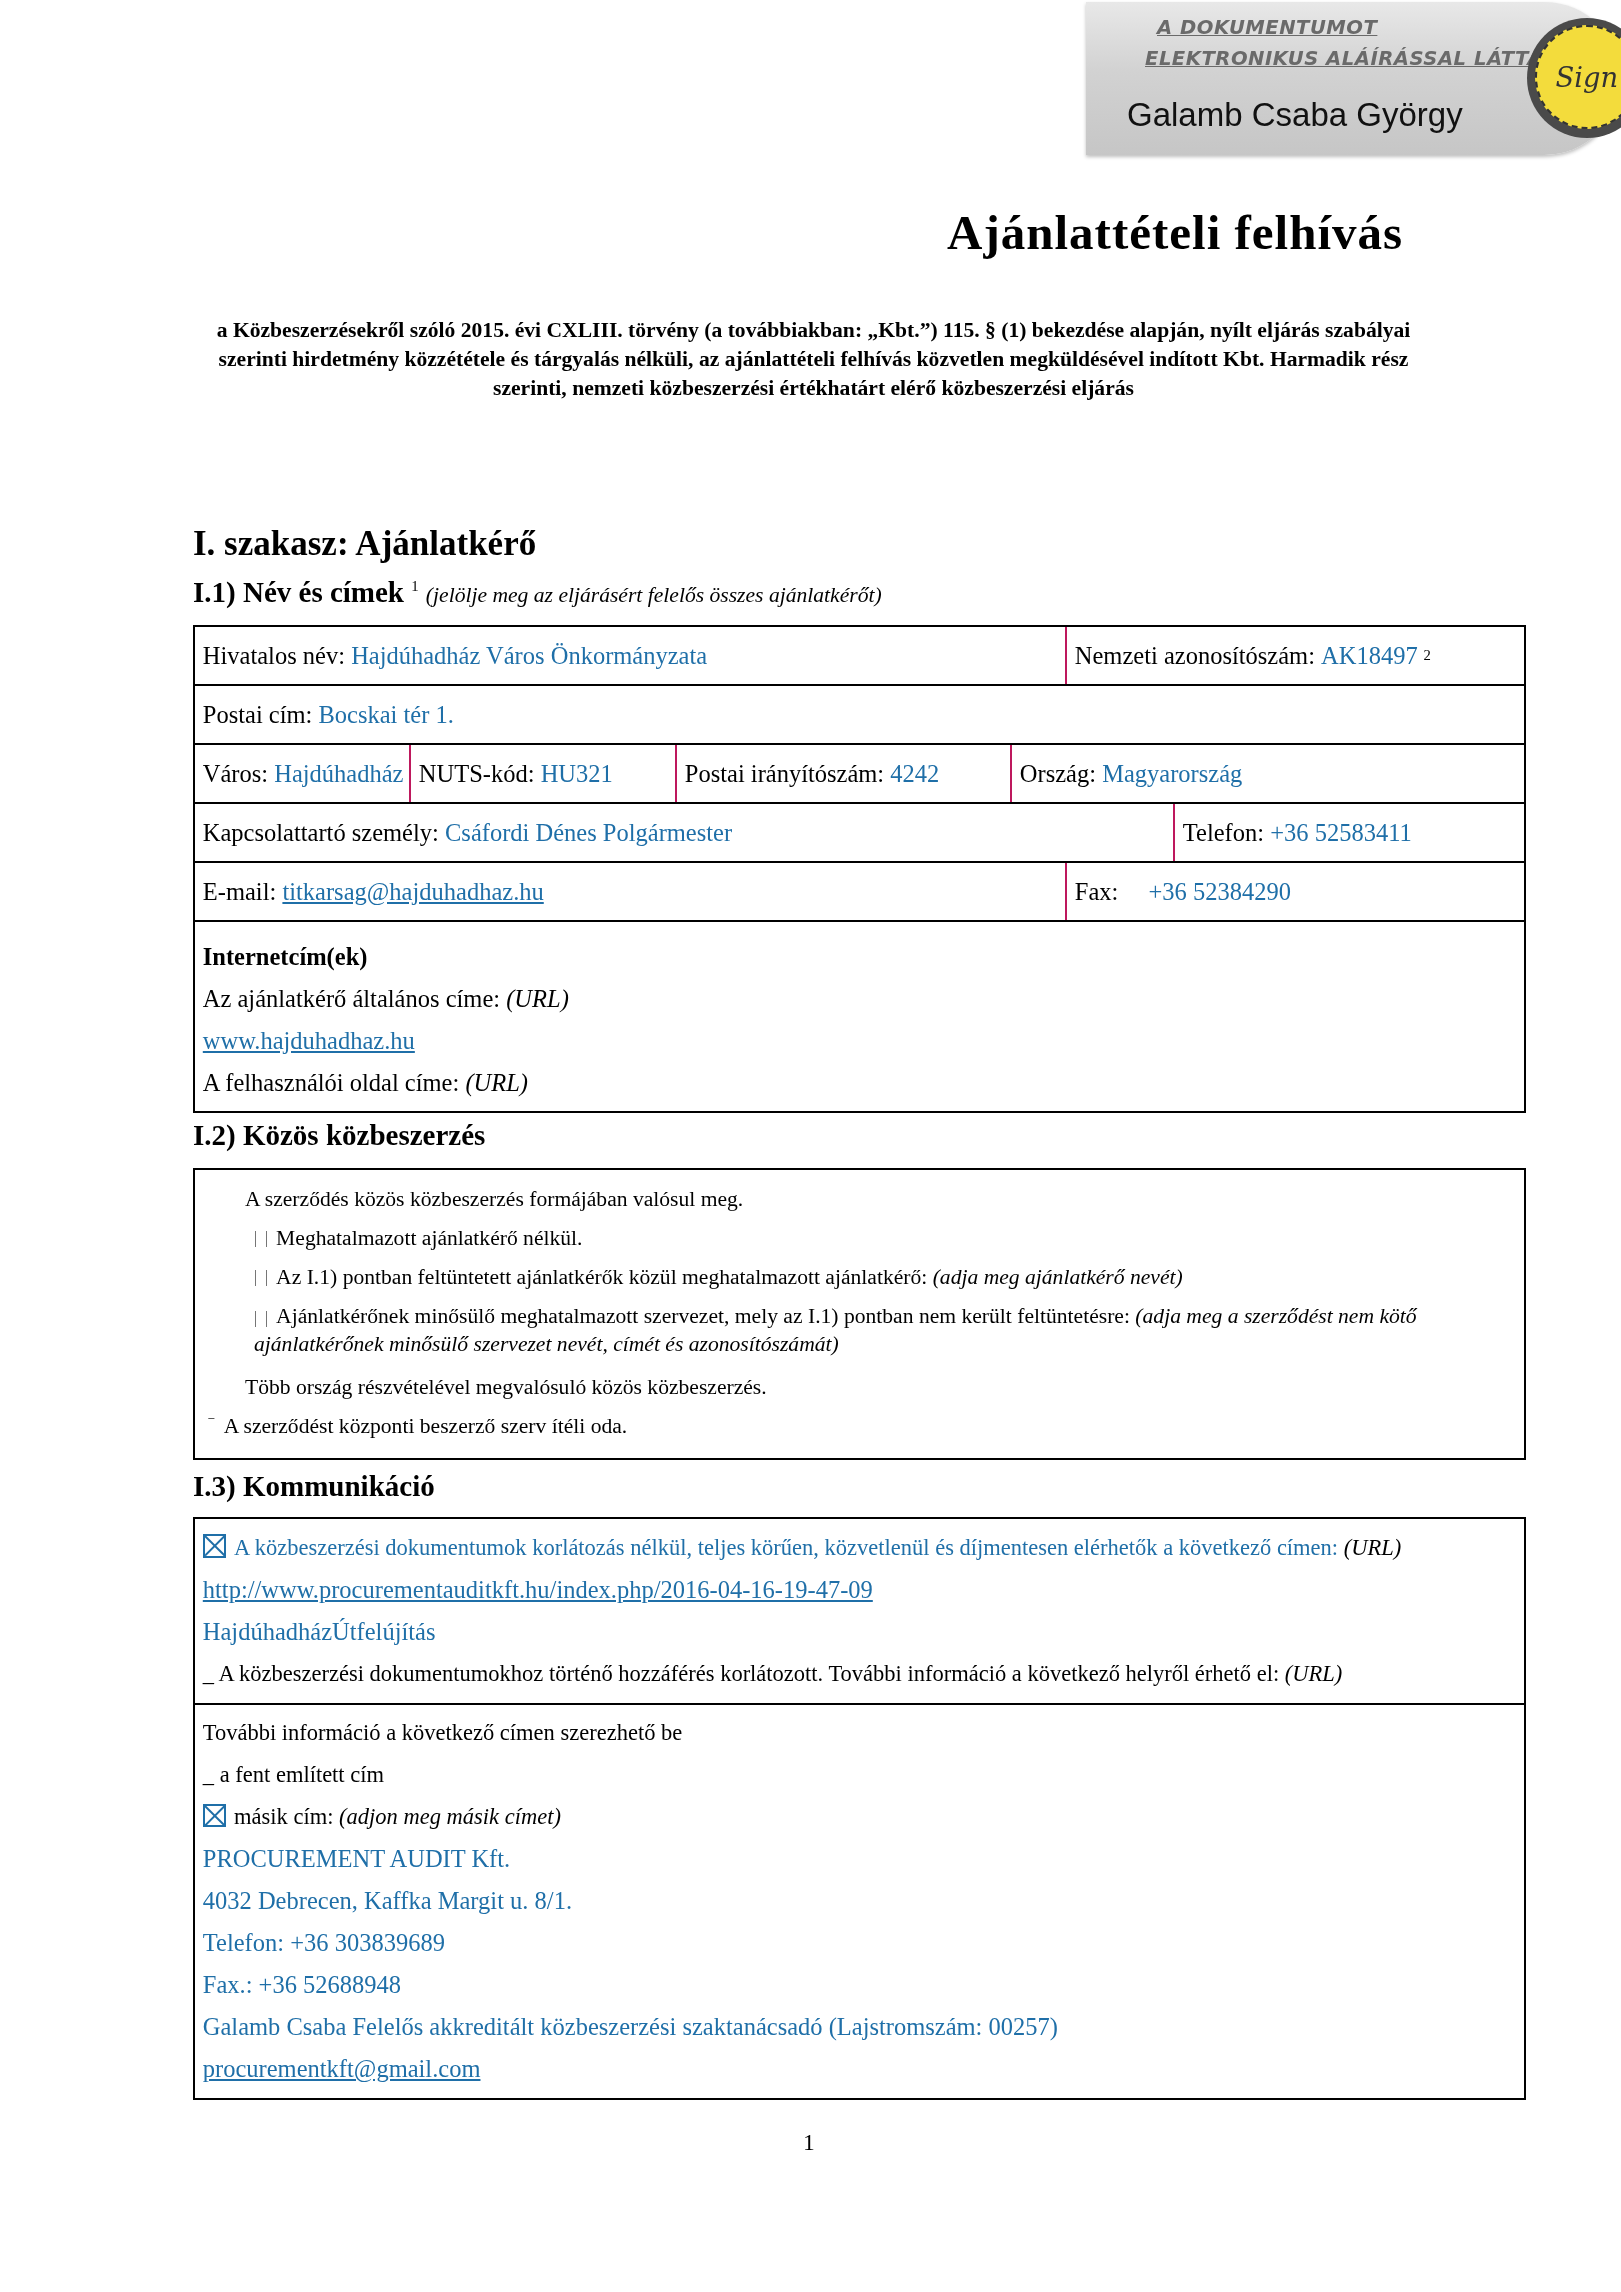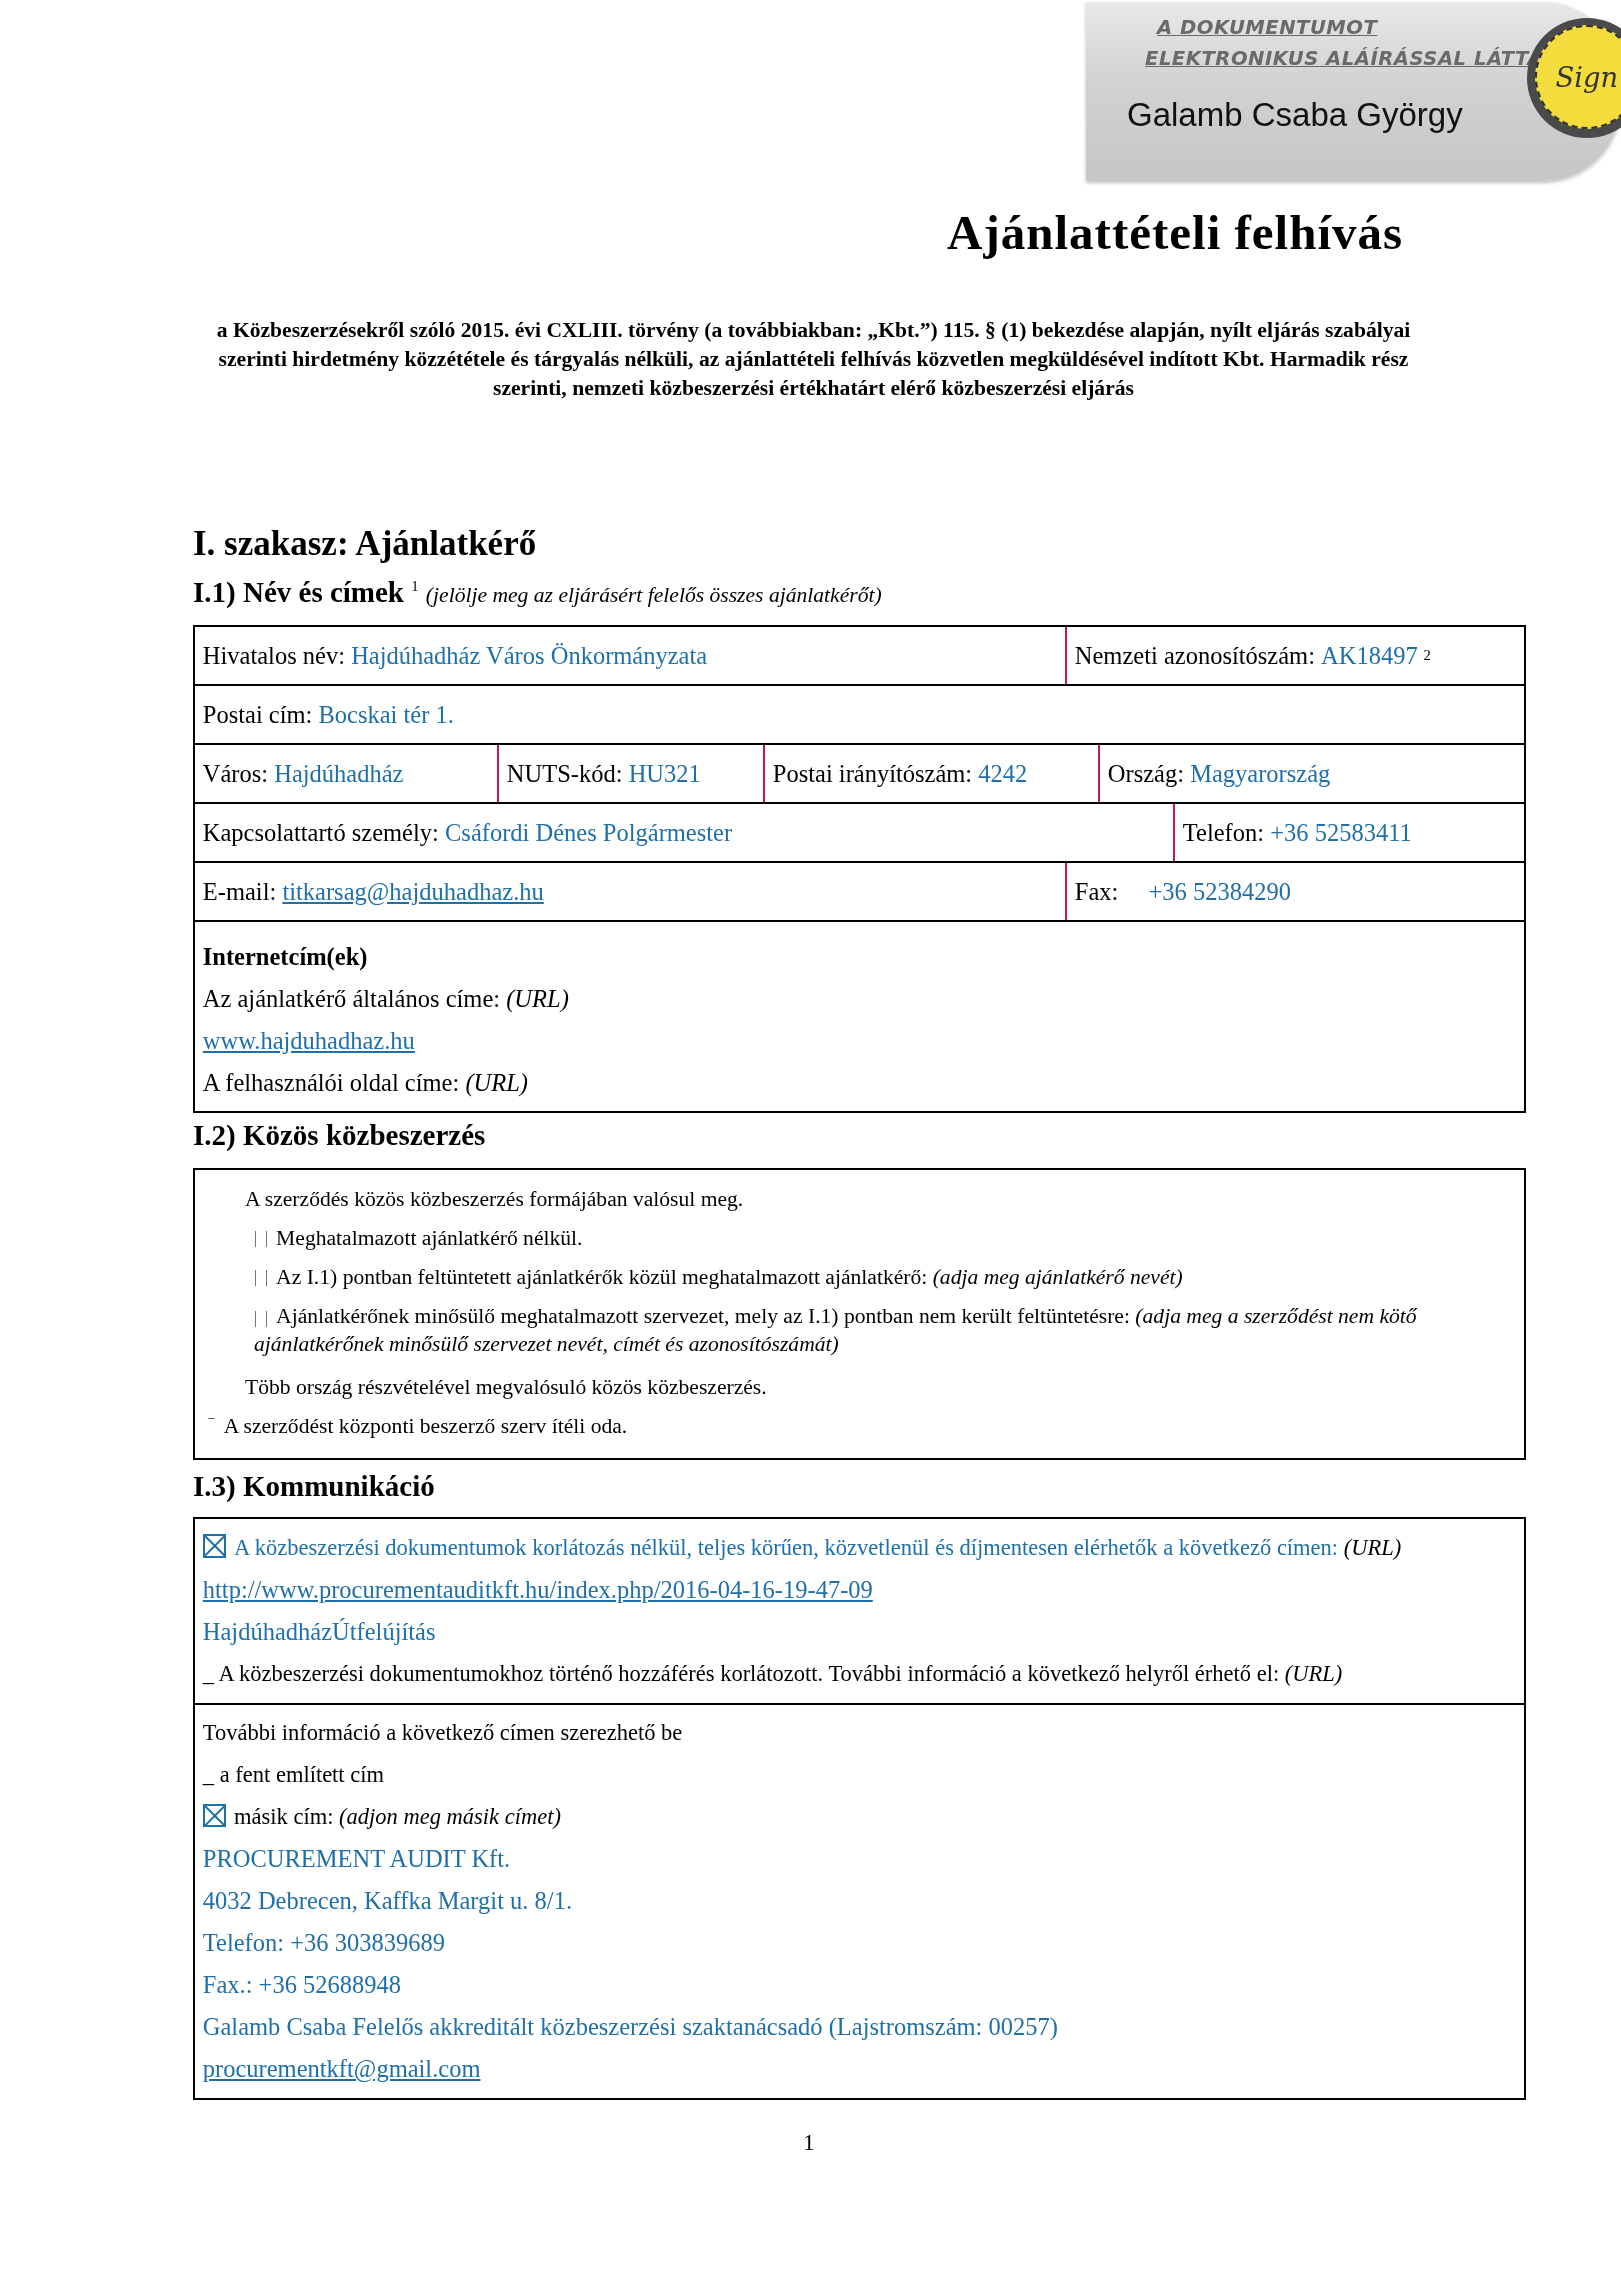--- a/index.html
+++ b/index.html
@@ -6,21 +6,21 @@
   body {
     width: 1621px; height: 2293px; position: relative; overflow: hidden;
     font-family: "Liberation Serif", "DejaVu Serif", serif; color: #000;
   }
   .blue { color: #1f6fa8; }
   a.blue, .link { color: #1f6fa8; text-decoration: underline; }
   .it { font-style: italic; text-align: center; }
 
   
   .stamp {
-    position: absolute; left: 1086px; top: 2px; width: 535px; height: 179px;
+    position: absolute; left: 1086px; top: 2px; width: 535px; height: 153px;
     background: linear-gradient(180deg, #e8e8e8 0%, #d2d2d2 45%, #c6c6c6 100%);
     border-radius: 0 78px 78px 0;
     box-shadow: 0 2px 3.9px rgba(0,0,0,0.25);
   }
   .stamp-line1, .stamp-line2 {
     position: absolute; font-family: "DejaVu Sans", sans-serif; font-weight: bold;
     font-style: italic; color: #6a6a6a; letter-spacing: 0.5px; text-decoration: underline;
   }
   .stamp-line1 { left: 71px; top: 13.7px; font-size: 19.6px; }
   .stamp-line2 { left: 59px; top: 45px; font-size: 19.6px; }
@@ -116,21 +116,21 @@
     <div class="cell" style="flex:1;">
       <span>Nemzeti azonosítószám:</span>&nbsp;<span class="blue">AK18497</span><span class="sup2">2</span>
     </div>
   </div>
   <div class="row">
     <div class="cell" style="flex:1;">
       <span>Postai cím:</span>&nbsp;<span class="blue">Bocskai tér 1.</span>
     </div>
   </div>
   <div class="row">
-    <div class="cell" style="width:304px;">
+    <div class="cell" style="width:216px;">
       <span>Város:</span>&nbsp;<span class="blue">Hajdúhadház</span>
     </div>
     <div class="cell" style="width:266px;">
       <span>NUTS-kód:</span>&nbsp;<span class="blue">HU321</span>
     </div>
     <div class="cell" style="width:335px;">
       <span>Postai irányítószám:</span>&nbsp;<span class="blue">4242</span>
     </div>
     <div class="cell" style="flex:1;">
       <span>Ország:</span>&nbsp;<span class="blue">Magyarország</span>

